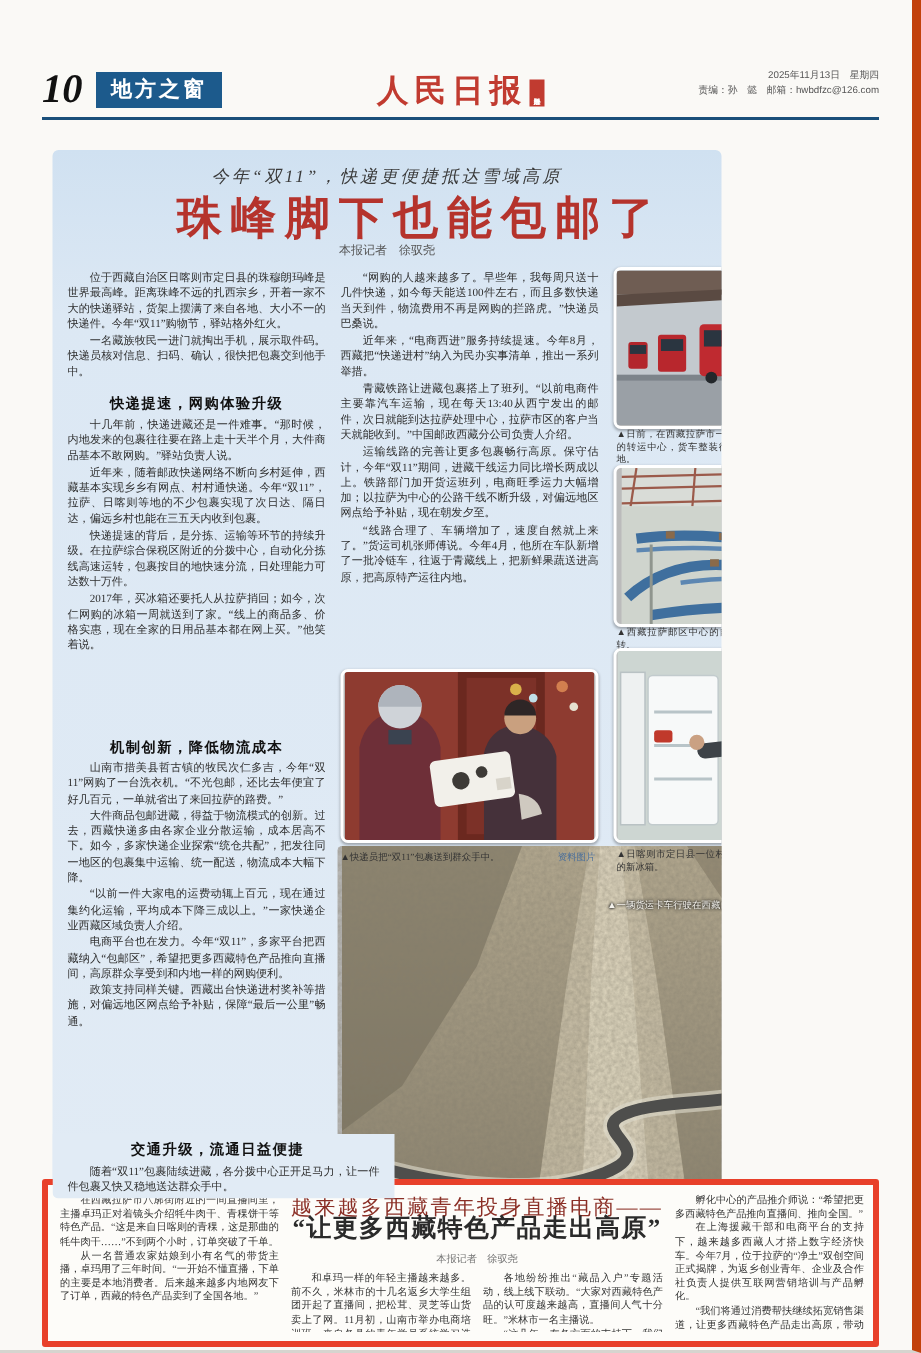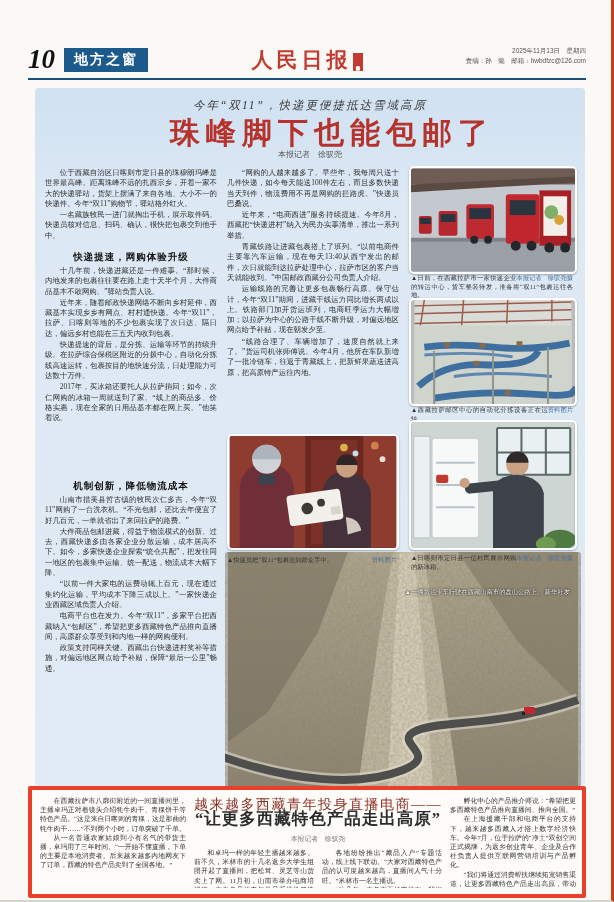--- a/index.html
+++ b/index.html
@@ -1,34 +1,34 @@
 <!DOCTYPE html>
 <html><head>
 <meta charset="utf-8">
 <style>
   html,body{margin:0;padding:0;}
   body{background:#dedcd7;font-family:"Liberation Serif","DejaVu Serif",serif;}
   .page{position:relative;width:614px;height:902px;background:#faf9f6;overflow:hidden;
-        border-right:3px solid #c2410c;border-bottom:2px solid #d6d4cf;box-sizing:border-box;}
+        border-right:6px solid #c2410c;border-bottom:2px solid #d6d4cf;box-sizing:border-box;}
   
   .hdr{position:absolute;left:28px;top:44px;width:558px;height:34px;}
   .pagenum{position:absolute;left:0;top:0;font-size:27px;font-weight:bold;font-style:italic;color:#111;line-height:30px;}
   .section-badge{position:absolute;left:36px;top:4px;background:#1c5a8c;color:#fff;
         font-family:"Liberation Sans",sans-serif;font-weight:bold;font-size:14px;
         padding:3px 10px;letter-spacing:2px;}
   .masthead{position:absolute;left:0;right:0;top:2px;text-align:center;color:#c13b30;
         font-weight:bold;font-size:21px;letter-spacing:4px;}
   .masthead .seal{display:inline-block;vertical-align:middle;background:#c13b30;color:#fff;
         font-size:4.5px;line-height:1.15;letter-spacing:0;padding:2px 2px;margin-left:2px;
         writing-mode:vertical-rl;height:14px;}
   .dateline{position:absolute;right:0;top:2px;text-align:right;font-size:6.5px;color:#555;
         line-height:9.5px;font-family:"Liberation Sans",sans-serif;}
   .hrule{position:absolute;left:28px;top:78px;width:558px;height:2px;background:#1a4f7a;}
   
-  .panel{position:absolute;left:35px;top:88px;width:550px;height:699px;border-radius:4px;
+  .panel{position:absolute;left:35px;top:100px;width:446px;height:699px;border-radius:4px;
         background:linear-gradient(180deg,#d0e1f1 0,#dce8f4 110px,#e1ebf5 100%);overflow:hidden;}
   .kicker{position:absolute;left:0;right:0;top:10px;text-align:center;font-size:11.5px;
         color:#3a3a3a;font-style:italic;letter-spacing:2px;}
   .headline{position:absolute;left:0;right:0;top:25px;text-align:center;font-size:30px;
         font-weight:bold;color:#b5332c;letter-spacing:6px;margin-left:44px;}
   .byline{position:absolute;left:0;right:0;top:61px;text-align:center;font-size:8px;color:#555;}
   
   .seg{position:absolute;overflow:hidden;font-size:7.4px;line-height:10.3px;color:#2e2e2e;
         text-align:justify;}
   .seg p{margin:0 0 1px 0;text-indent:2em;}
@@ -264,20 +264,26 @@
       <span class="credit">资料图片</span><span>▲快递员把“双11”包裹送到群众手中。</span>
     </div>
     <div class="cap" style="left:376px;top:466px;width:162px;z-index:6;">
       <span class="credit">本报记者　徐驭尧摄</span><span>▲日喀则市定日县一位村民展示网购的新冰箱。</span>
     </div>
     <div class="cap cap-white" style="left:280px;top:500px;width:255px;z-index:6;">
       <span>▲一辆货运卡车行驶在西藏山南市的盘山公路上。</span>
       <span class="credit">新华社发</span>
     </div>
 
+    <div class="cutout">
+      <div class="subhead" style="left:10px;top:4px;width:200px;position:absolute;">交通升级，流通日益便捷</div>
+      <div class="seg" style="left:10px;top:20px;width:208px;height:21px;position:absolute;">
+          <p>随着“双11”包裹陆续进藏，各分拨中心正开足马力，让一件件包裹又快又稳地送达群众手中。</p>
+        </div>
+    </div>
   </div>
 
   <div class="redbox">
     <div class="rb-kicker">越来越多西藏青年投身直播电商——</div>
     <div class="rb-headline">“让更多西藏特色产品走出高原”</div>
     <div class="rb-byline">本报记者　徐驭尧</div>
     <div class="rb-seg" style="left:8px;top:6px;width:146px;height:92px;">
         <p>在西藏拉萨市八廓街附近的一间直播间里，主播卓玛正对着镜头介绍牦牛肉干、青稞饼干等特色产品。“这是来自日喀则的青稞，这是那曲的牦牛肉干……”不到两个小时，订单突破了千单。</p>
         <p>从一名普通农家姑娘到小有名气的带货主播，卓玛用了三年时间。“一开始不懂直播，下单的主要是本地消费者。后来越来越多内地网友下了订单，西藏的特色产品卖到了全国各地。”</p>
       </div>

